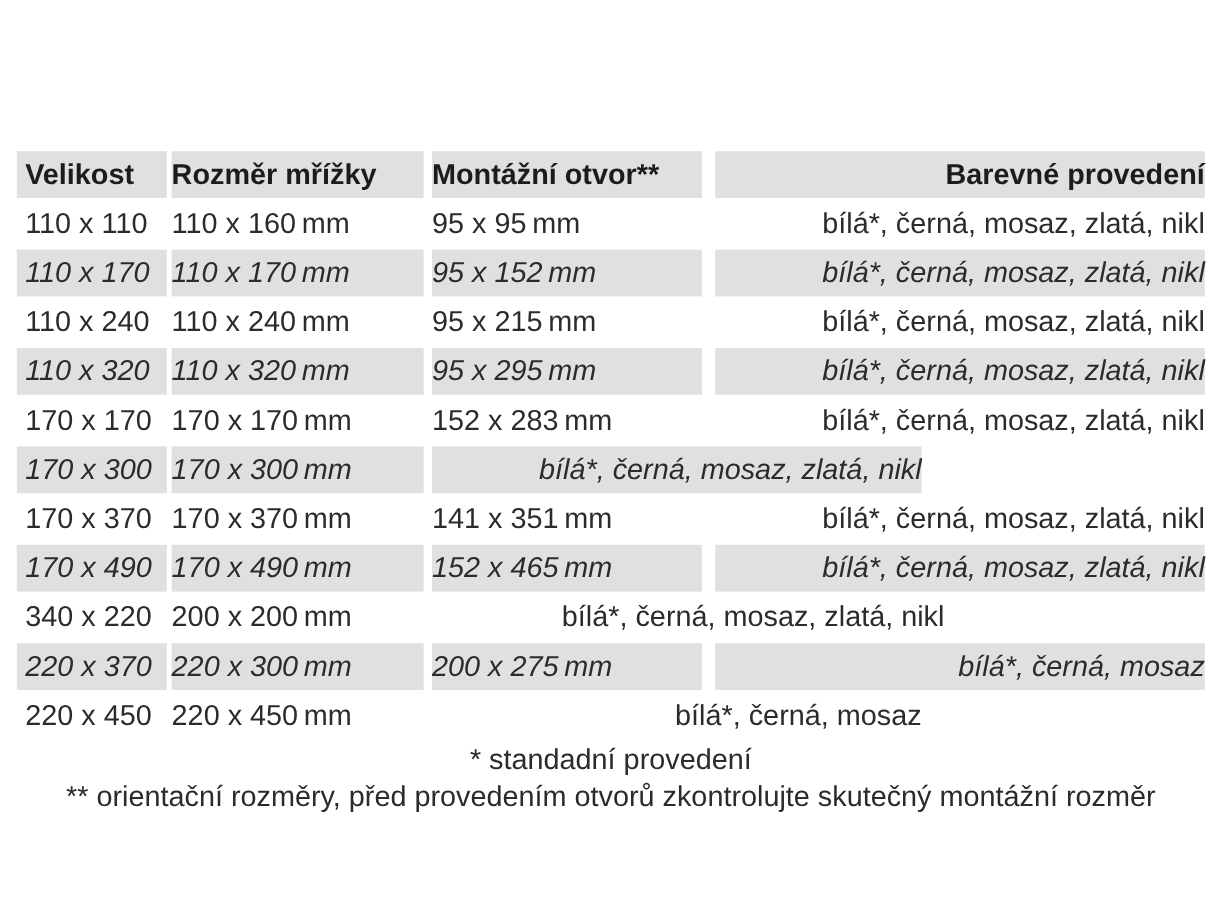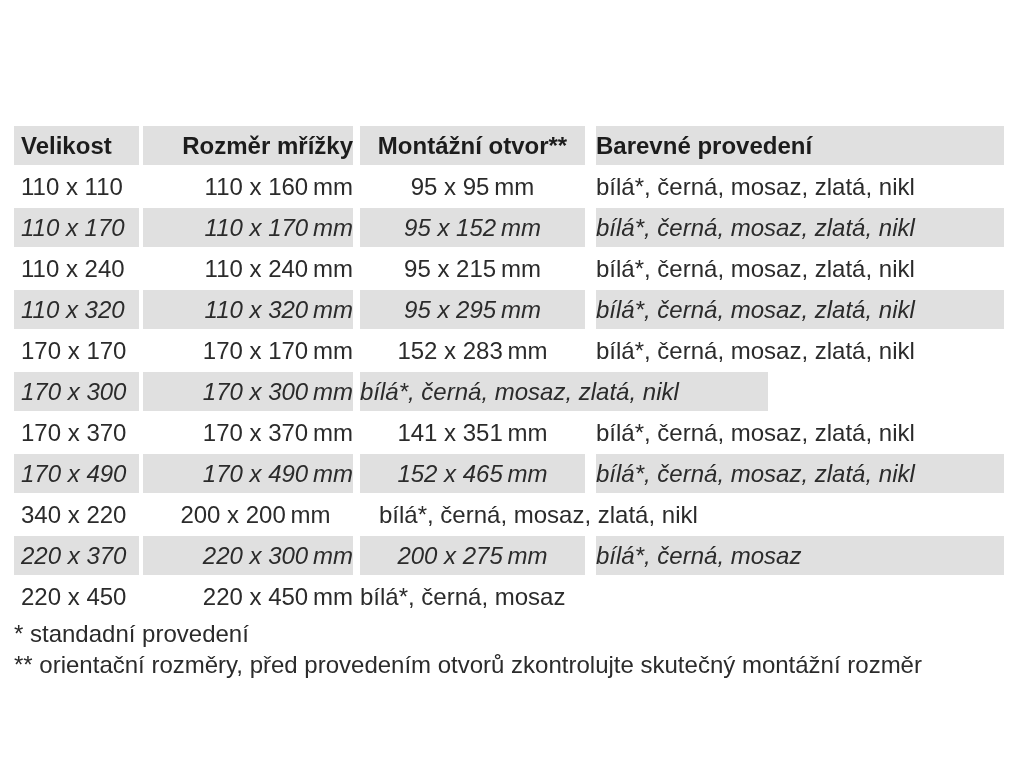--- a/index.html
+++ b/index.html
@@ -22,34 +22,34 @@
   .cell{
     height:39px;
     line-height:39px;
     font-size:24px;
     color:var(--text);
     background:transparent;
     white-space:nowrap;
     overflow:visible;
   }
   .c1{width:125px;margin-right:4px;text-align:left;padding-left:7px;}
-  .c2{width:210px;margin-right:7px;text-align:right;}
-  .c3{width:225px;margin-right:11px;text-align:center;}
-  .c4{width:408px;text-align:left;}
+  .c2{width:210px;margin-right:7px;text-align:left;}
+  .c3{width:225px;margin-right:11px;text-align:left;}
+  .c4{width:408px;text-align:right;}
   .row.header .cell{
     background:var(--stripe);
     font-weight:bold;
     color:var(--header-text);
   }
   .row.alt .cell{background:var(--stripe);font-style:italic;}
   .footnotes{
     position:absolute;left:14px;top:602px;width:990px;
     font-size:24px;color:var(--text);
   }
-  .footnote{line-height:31px;white-space:nowrap;}
+  .footnote{line-height:31px;white-space:nowrap;text-align:center;}
 </style>
 </head>
 <body>
 
 <div class="page">
 
   <div class="spec-table">
     <div class="row header">
       <div class="cell c1">Velikost</div>
       <div class="cell c2">Rozměr mřížky</div>

